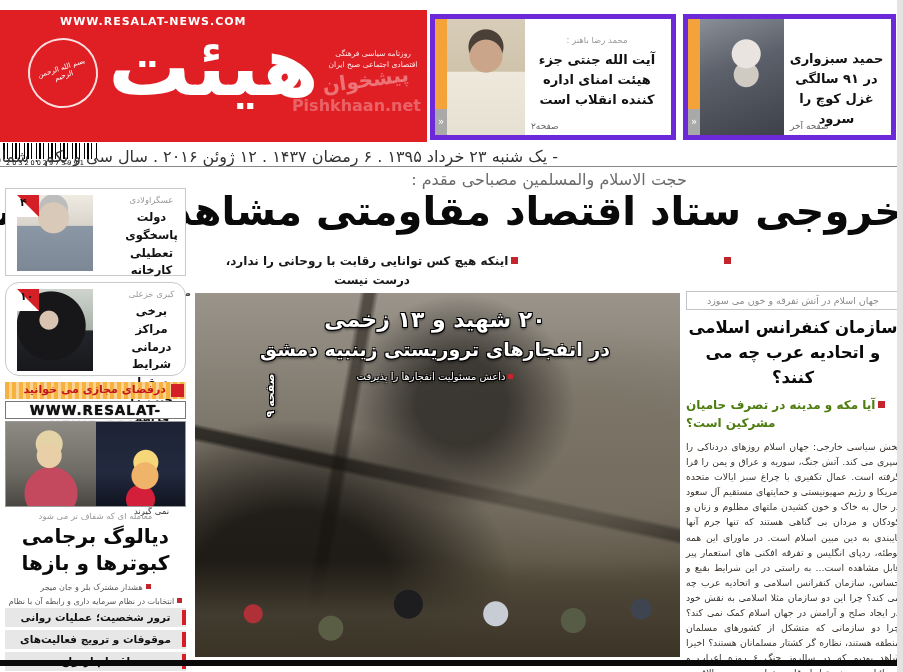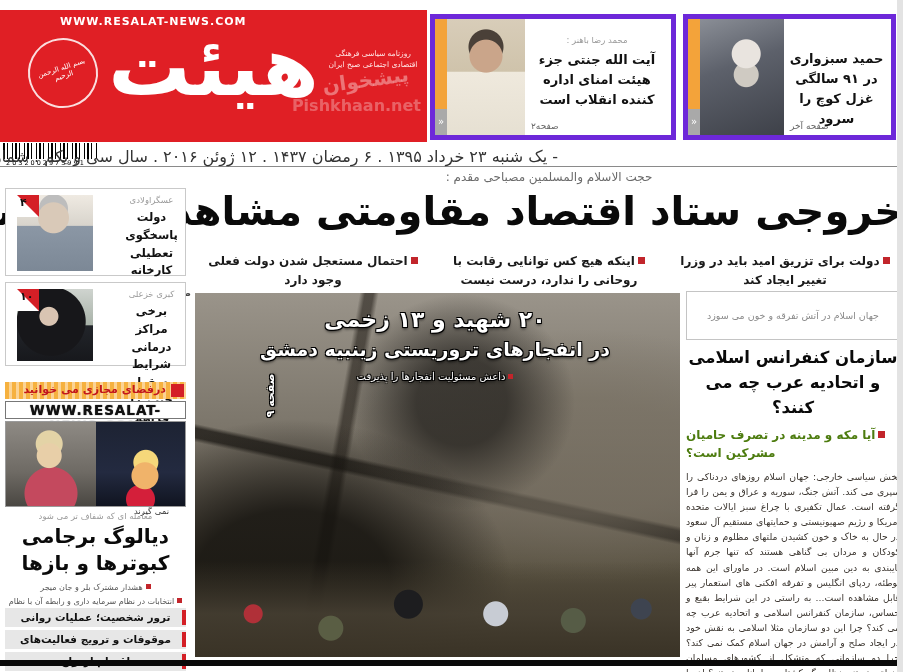--- a/index.html
+++ b/index.html
@@ -27,21 +27,21 @@
   .photo-bahonar { background: radial-gradient(circle at 50% 32%, #caa58a 0 16px, transparent 17px), radial-gradient(circle at 50% 24%, #4a4038 0 17px, transparent 18px), linear-gradient(180deg,#d8cdb9 0%, #cfc3ab 45%, #efe9dd 46%, #e6e0d2 100%); }
   .photo-sabzevari { background: radial-gradient(circle at 55% 30%, #e9e4df 0 14px, transparent 15px), radial-gradient(circle at 55% 48%, #cfcac2 0 12px, transparent 13px), linear-gradient(160deg,#8a8e96 0%, #5d616b 40%, #3e4149 100%); }
 
   
   .dateline { position:absolute; left:0; top:142px; width:903px; height:25px; border-bottom:1px solid #8a8a8a; }
   .barcode { position:absolute; left:3px; top:1px; width:95px; height:16px; background:repeating-linear-gradient(90deg,#000 0 2px,#fff 2px 4px,#000 4px 5px,#fff 5px 9px,#000 9px 10px,#fff 10px 12px); }
   .barcode-digits { position:absolute; left:6px; top:17px; font-size:6.5px; letter-spacing:2px; color:#000; direction:ltr; }
   .date-text { position:absolute; right:345px; top:5px; font-size:16px; color:#333; white-space:nowrap; }
 
   
-  .lead-kicker { position:absolute; left:195px; top:170px; width:708px; text-align:center; font-size:12px; color:#6b6b6b; }
+  .lead-kicker { position:absolute; left:195px; top:170px; width:708px; text-align:center; font-size:16px; color:#6b6b6b; }
   .lead-headline { position:absolute; left:195px; top:188px; width:708px; text-align:center; font-size:40px; font-weight:bold; color:#0a0a0a; letter-spacing:-1px; white-space:nowrap; }
   .lead-bullets { position:absolute; left:195px; top:252px; width:708px; display:flex; flex-direction:row; }
   .lead-bullets .lb { flex:1; padding:0 10px; font-size:12px; font-weight:bold; color:#1a1a1a; text-align:center; line-height:1.6; }
   .sq { display:inline-block; width:7px; height:7px; background:#c2252b; margin-left:3px; vertical-align:1px; }
   .sq-sm { display:inline-block; width:5px; height:5px; background:#c2252b; margin-left:3px; vertical-align:1px; }
   .lead-pref { position:absolute; right:712px; top:288px; font-size:9px; font-weight:bold; color:#444; }
 
   
   .sidebar { position:absolute; left:5px; top:188px; width:181px; }
   .sb-item { position:absolute; left:0; width:181px; background:#fff; border:1px solid #c9c9c9; padding:6px 5px 4px 5px; display:flex; flex-direction:row-reverse; }
@@ -92,21 +92,21 @@
       linear-gradient(180deg, rgba(90,84,70,0) 0%, rgba(70,63,50,.9) 55%, #3a3326 100%); }
   .overlay { position:absolute; top:10px; left:60px; width:360px; text-align:center; color:#fff; }
   .ol1 { font-size:22px; font-weight:bold; line-height:1.5; }
   .ol2 { font-size:19px; font-weight:bold; line-height:1.4; }
   .ol3 { font-size:10px; font-weight:normal; margin-top:8px; }
   .outline { text-shadow:-1px -1px 0 #000, 1px -1px 0 #000, -1px 1px 0 #000, 1px 1px 0 #000, 0 2px 3px rgba(0,0,0,.7); }
   .ol-page { position:absolute; left:-6px; top:86px; font-size:11px; font-weight:bold; color:#fff; transform:rotate(-90deg); }
 
   
   .r-article { position:absolute; left:686px; top:291px; width:214px; }
-  .r-kicker { border:1px solid #c4c4c4; font-size:9.5px; color:#8a8a8a; text-align:center; padding:18px 2px; }
+  .r-kicker { border:1px solid #c4c4c4; font-size:9.5px; color:#8a8a8a; text-align:center; padding:3px 2px; }
   .r-headline { font-size:16.5px; font-weight:bold; color:#0a0a0a; text-align:center; line-height:1.5; margin-top:6px; }
   .r-subhead { font-size:12px; font-weight:bold; color:#4d7c0f; text-align:left; line-height:1.5; margin-top:6px; }
   .r-body { font-size:9.3px; color:#3a342e; text-align:justify; line-height:1.62; margin-top:7px; }
 
   .bottom-bar { position:absolute; left:0; top:660px; width:903px; height:6px; background:#0a0a0a; }
   .right-edge { position:absolute; right:0; top:0; width:6px; height:672px; background:#e3e3e3; }
 </style>
 </head>
 <body>
 
@@ -146,43 +146,42 @@
 
   <div class="dateline">
     <div class="barcode"></div>
     <div class="barcode-digits">2032002975991</div>
     <div class="date-text">- یک شنبه ۲۳ خرداد ۱۳۹۵ . ۶ رمضان ۱۴۳۷ . ۱۲ ژوئن ۲۰۱۶ . سال سی و یکم . شماره ۸۶۸۲ . ۱۲ صفحه . تک شماره ۲۰۰۰ ریال</div>
   </div>
 
   <div class="lead-kicker">حجت الاسلام والمسلمین مصباحی مقدم :</div>
   <div class="lead-headline">خروجی ستاد اقتصاد مقاومتی مشاهده نمی شود</div>
   <div class="lead-bullets">
-    <div class="lb"><span class="sq"></span><span>دولت برای تزریق امید باید در وزرا تغییر ایجاد کند</span></div>
+    <div class="lb"><span class="sq"></span></div>
     <div class="lb"><span class="sq"></span><span>اینکه هیچ کس توانایی رقابت با روحانی را ندارد، درست نیست</span></div>
-    <div class="lb"><span class="sq"></span><span>احتمال مستعجل شدن دولت فعلی وجود دارد</span></div>
   </div>
   <div class="lead-pref">صفحه۲</div>
 
   <div class="sidebar">
 
     <div class="sb-item" style="top:0; height:88px;">
       <div class="sb-photo photo-oladi">
         <div class="corner">
           <div class="tri"></div>
           <div class="num">۴</div>
         </div>
       </div>
       <div class="sb-text">
         <div class="sb-kicker">عسگراولادی</div>
         <div class="sb-title">دولت پاسخگوی تعطیلی کارخانه ارج باشد</div>
         <div class="sb-sub"><span class="sq-sm"></span><span>علی کیول : ۳۳ هکتار اراضی ملی دماوند رفع تصرف شد</span></div>
       </div>
     </div>
 
-    <div class="sb-item" style="top:94px; height:84px;">
+    <div class="sb-item" style="top:94px; height:94px;border-radius:14px;">
       <div class="sb-photo photo-khazali">
         <div class="corner">
           <div class="tri"></div>
           <div class="num">۱۰</div>
         </div>
       </div>
       <div class="sb-text">
         <div class="sb-kicker">کبری خزعلی</div>
         <div class="sb-title">برخی مراکز درمانی شرایط سقط جنین را فراهم می کنند</div>
         <div class="sb-sub"><span class="sq-sm"></span><span>باقر زاده : سربازان بی سواد کارت پایان خدمت نمی گیرند</span></div>

